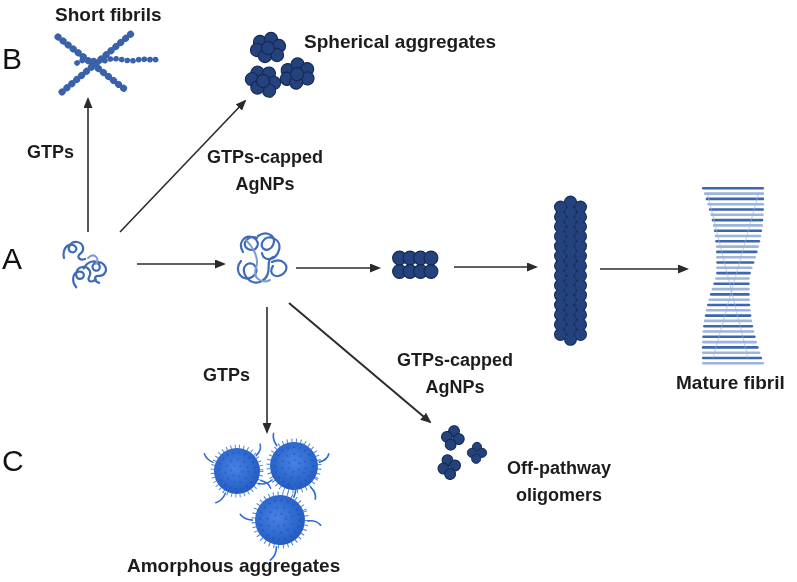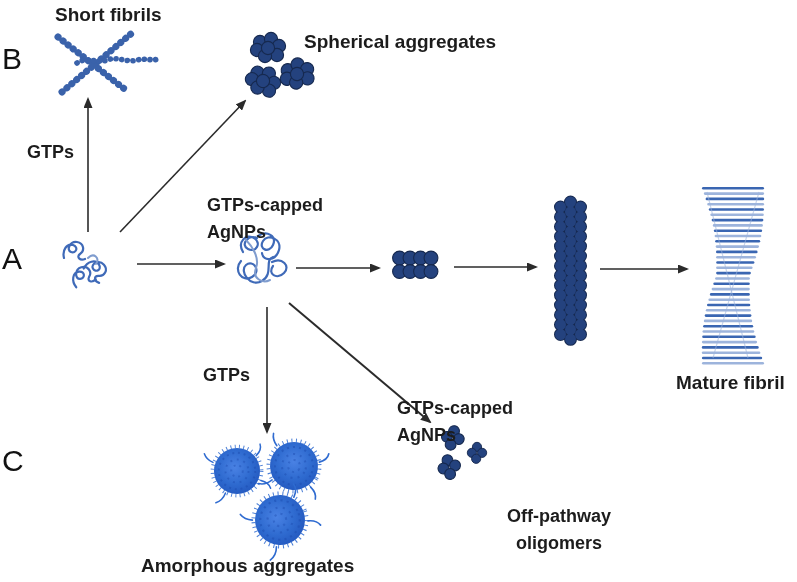--- a/index.html
+++ b/index.html
@@ -3,24 +3,24 @@
 <meta charset="utf-8">
 <style>
   html,body{margin:0;padding:0;background:var(--background,#fff);}
   #canvas{
     position:relative;width:797px;height:582px;overflow:hidden;
     background:var(--background,#ffffff);
     font-family:"Liberation Sans",sans-serif;
   }
   .lbl{
     position:absolute;color:var(--text,#1c1c1c);font-weight:700;
-    font-size:18px;line-height:1.15;white-space:nowrap;
+    font-size:18px;line-height:1.15;white-space:nowrap;text-align:center;
   }
   .caption{font-size:19px;}
-  .two-line{line-height:27px;margin-top:48px;}
+  .two-line{line-height:27px;}
   .panel-letter{
     position:absolute;color:#111;font-weight:400;font-size:30px;line-height:1;
   }
   svg{position:absolute;left:0;top:0;}
   .arrow{stroke:var(--arrow,#2b2b2b);stroke-width:1.6;fill:none;marker-end:url(#ah);}
   .arrow.thick{stroke-width:2;}
   .bead{fill:var(--bead-navy,#24427e);stroke:var(--bead-outline,#16294f);stroke-width:1.1;}
   .squig{fill:none;stroke:var(--squiggle-blue,#3f6ab8);stroke-width:2.2;stroke-linecap:round;}
   .squig-light{stroke:var(--squiggle-light,#7f9cce);stroke-width:2;}
   .strand{fill:none;stroke:var(--strand-blue,#3a62aa);stroke-width:7;stroke-linecap:round;stroke-dasharray:0.1 6.3;}
@@ -210,14 +210,14 @@
   </div>
 
   <div class="panel-letter" style="left:2px;top:446px;">C</div>
 
   <div class="lbl two-line" style="left:498px;top:455px;width:122px;text-align:center;">
     <div>Off-pathway</div>
     <div>oligomers</div>
   </div>
 
   <div class="lbl caption" style="left:676px;top:372px;">Mature fibril</div>
-  <div class="lbl caption" style="left:141px;top:555px;">Amorphous aggregates</div>
+  <div class="lbl caption" style="left:127px;top:555px;">Amorphous aggregates</div>
 </div>
 
 </body></html>

